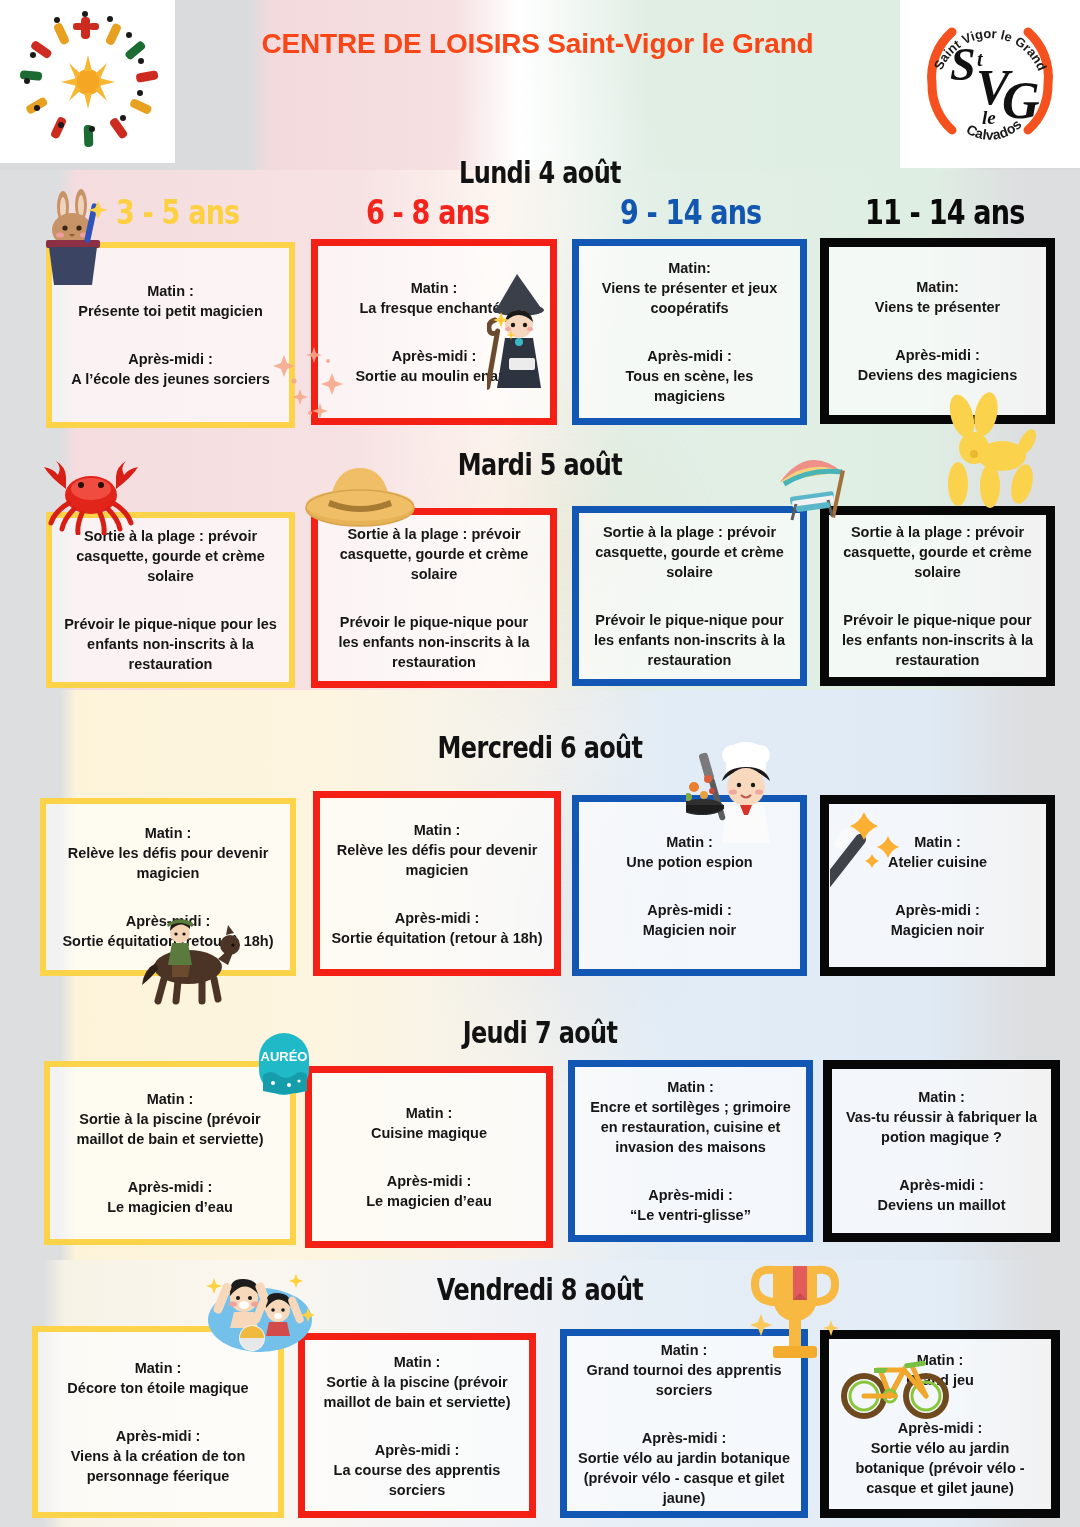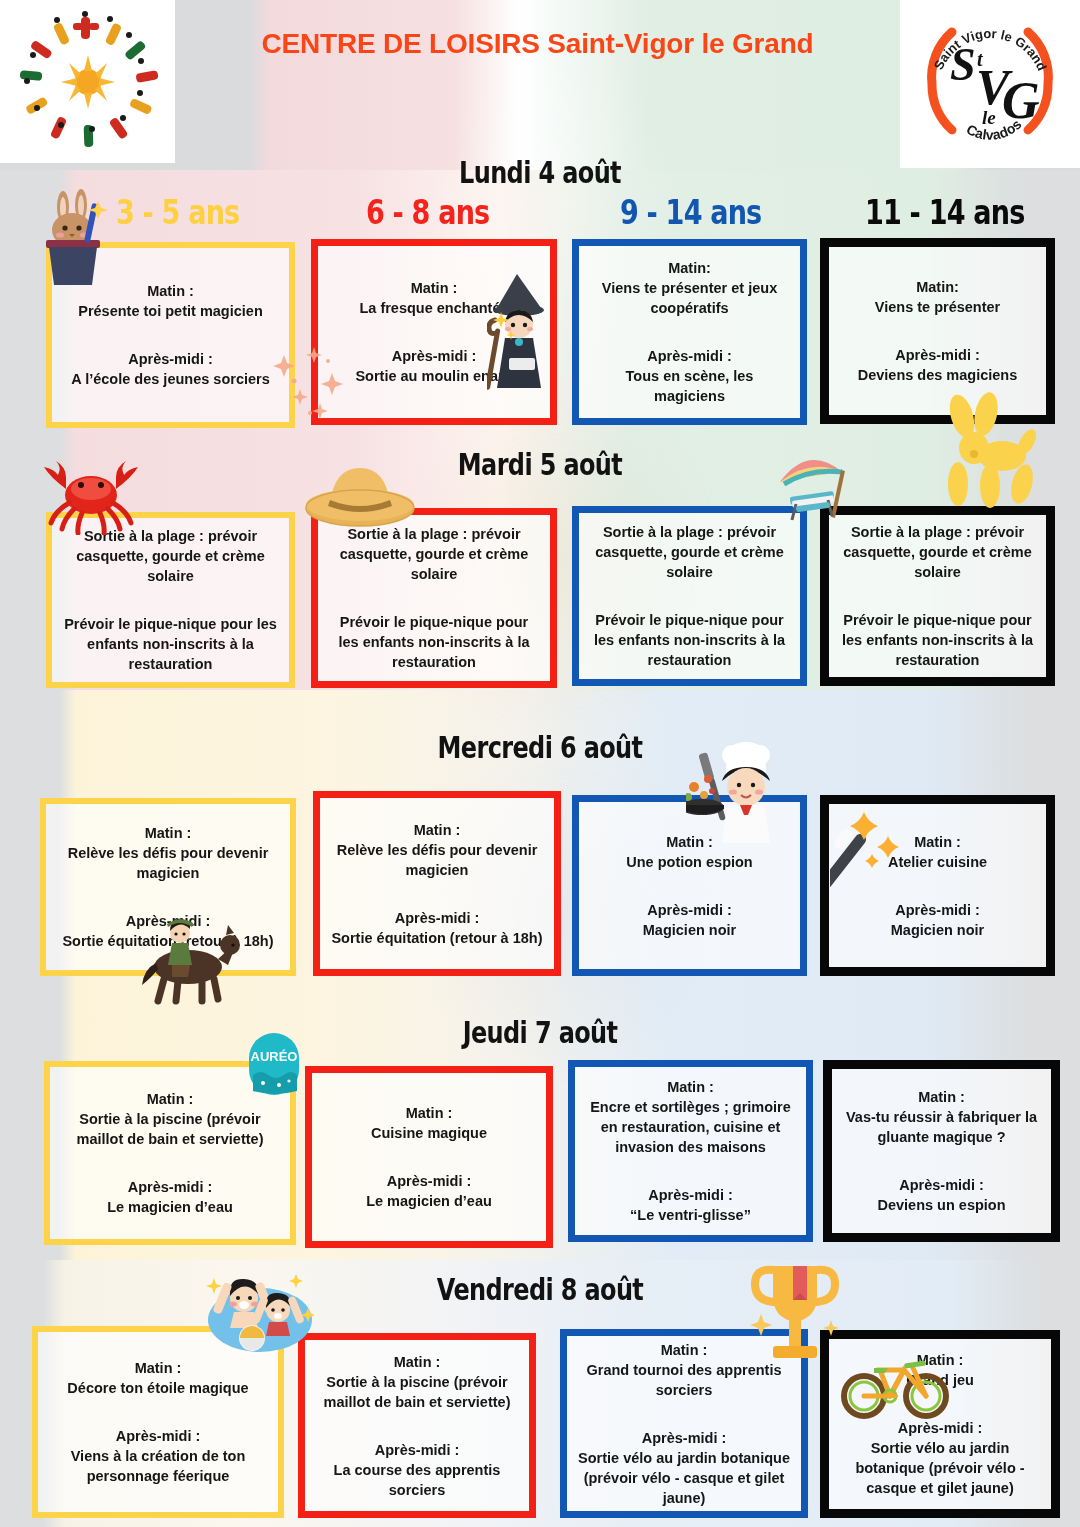--- a/index.html
+++ b/index.html
@@ -410,22 +410,22 @@
     </div>
   </div>
   <div class="box c2" style="left:568px; top:1060px; width:245px; height:182px">
     <div class="inner">
       <p><span class="lbl">Matin :</span><span>Encre et sortilèges ; grimoire en restauration, cuisine et invasion des maisons</span></p>
       <p><span class="lbl">Après-midi :</span><span>“Le ventri-glisse”</span></p>
     </div>
   </div>
   <div class="box c3" style="left:823px; top:1060px; width:237px; height:182px">
     <div class="inner">
-      <p><span class="lbl">Matin :</span><span>Vas-tu réussir à fabriquer la gluante magique ?</span></p>
-      <p><span class="lbl">Après-midi :</span><span>Deviens un espion</span></p>
+      <p><span class="lbl">Matin :</span><span>Vas-tu réussir à fabriquer la potion magique ?</span></p>
+      <p><span class="lbl">Après-midi :</span><span>Deviens un maillot</span></p>
     </div>
   </div>
 
   <div class="box c0" style="left:32px;  top:1326px; width:252px; height:192px">
     <div class="inner">
       <p><span class="lbl">Matin :</span><span>Décore ton étoile magique</span></p>
       <p><span class="lbl">Après-midi :</span><span>Viens à la création de ton personnage féerique</span></p>
     </div>
   </div>
   <div class="box c1" style="left:298px; top:1333px; width:238px; height:185px">
@@ -630,21 +630,21 @@
       <rect x="8" y="20" width="11" height="66" rx="5" fill="#3F4248" transform="rotate(38 13 53)"></rect>
       <rect x="8" y="20" width="11" height="22" rx="5" fill="#FAFAFA" transform="rotate(38 13 31)"></rect>
       <g fill="#FBB034">
         <path d="M34 4 q4 10 14 14 q-10 4 -14 14 q-4 -10 -14 -14 q10 -4 14 -14z"></path>
         <path d="M58 28 q3 8 11 11 q-8 3 -11 11 q-3 -8 -11 -11 q8 -3 11 -11z"></path>
         <path d="M42 46 q2 5 7 7 q-5 2 -7 7 q-2 -5 -7 -7 q5 -2 7 -7z"></path>
       </g>
     </svg>
   </div>
 
-  <div class="sticker" style="left:245px; top:1031px">
+  <div class="sticker" style="left:255px; top:1031px">
     <svg width="58" height="66" viewBox="0 0 58 66">
       <rect x="4" y="2" width="50" height="62" rx="25" fill="#1FB9C8"></rect>
       <text x="29" y="30" text-anchor="middle" font-family="Liberation Sans, sans-serif" font-size="13" font-weight="bold" fill="#ffffff">AURÉO</text>
       <path d="M8 44 q8 -6 15 0 q8 6 16 0 q7 -6 13 0 v16 q-22 6 -44 0z" fill="#169DAC"></path>
       <g fill="#ffffff">
           <circle cx="18" cy="52" r="2"></circle>
           <circle cx="34" cy="54" r="2"></circle>
           <circle cx="44" cy="50" r="1.6"></circle>
         </g>
     </svg>

